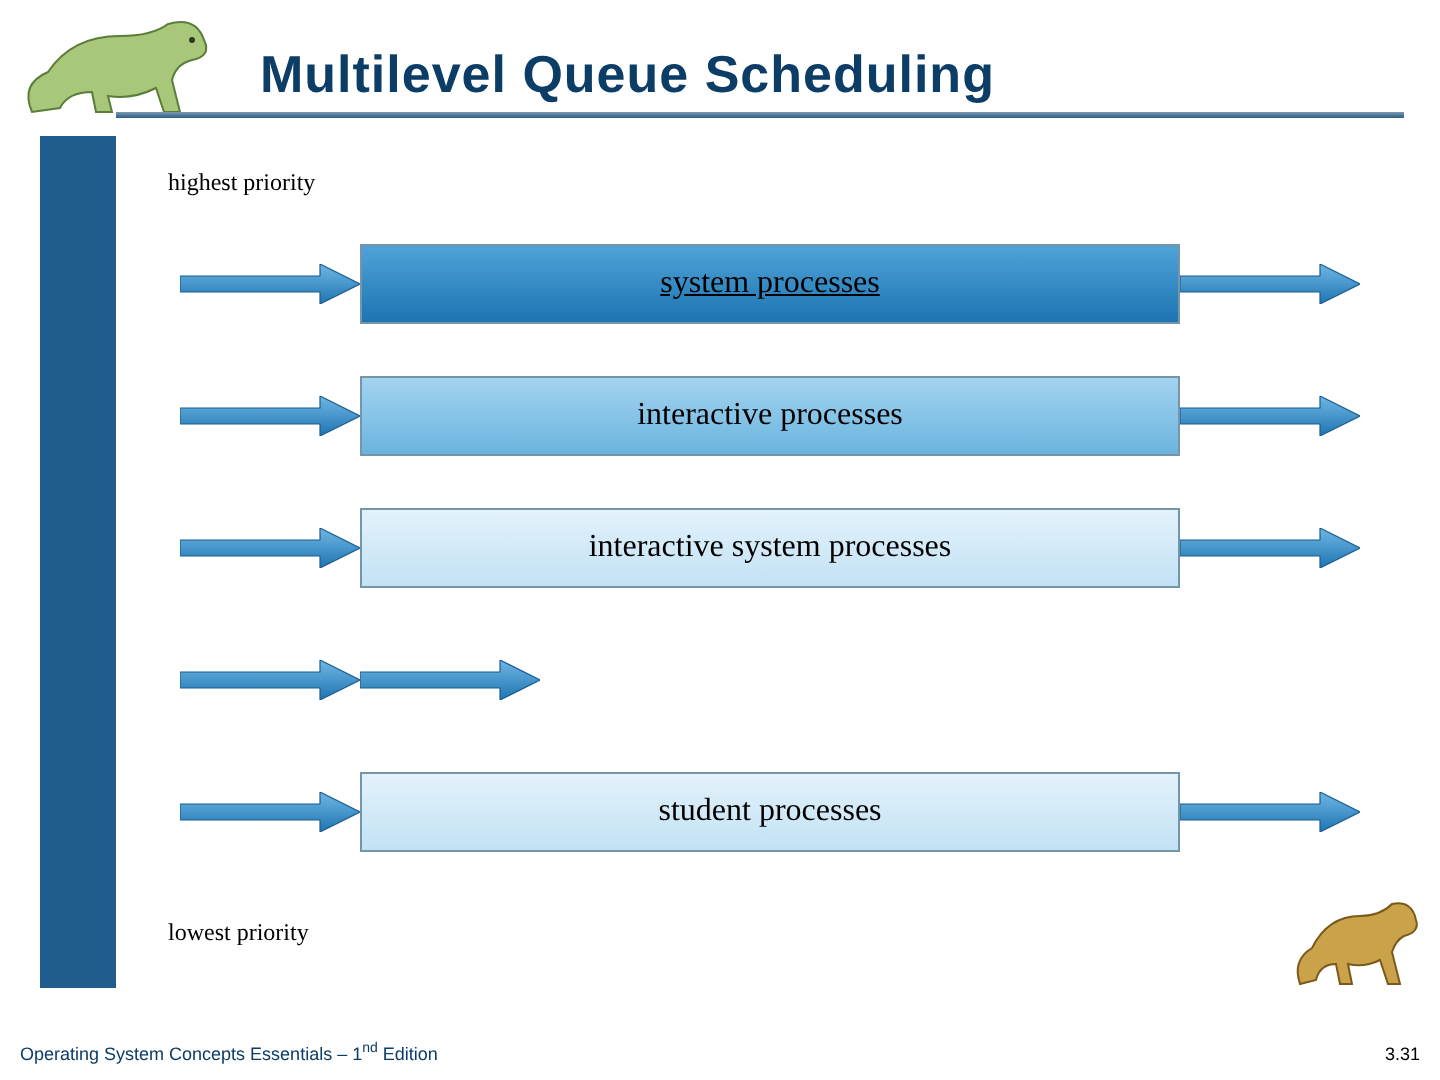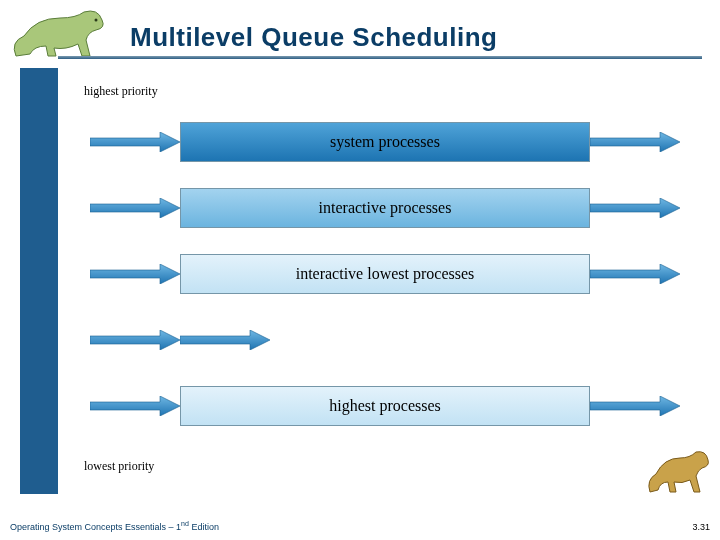--- a/index.html
+++ b/index.html
@@ -98,21 +98,21 @@
     flex: 1 1 auto;
     border: 1px solid #7596a8;
     height: 40px;
     display: flex;
     align-items: center;
     justify-content: center;
     font-family: "Times New Roman", Times, serif;
     font-size: 16px;
     color: #000;
   }
-  .fill-dark  { background: linear-gradient(#4fa3d8, #1d74b2); color:#000; }
+  .fill-dark  { background: linear-gradient(#4fa3d8, #1d74b2); color:#000;text-decoration:underline; }
   .fill-med   { background: linear-gradient(#a3d3ef, #6bb4df); }
   .fill-light { background: linear-gradient(#e3f2fb, #c2e2f4); }
 
   
   .footer {
     position: absolute;
     left: 0; right: 0; bottom: 0;
     height: 42px;
     display: flex;
     align-items: flex-end;
@@ -204,70 +204,70 @@
             <svg viewBox="0 0 90 20" width="90" height="20">
               <defs>
                 <linearGradient id="ag" x1="0" y1="0" x2="0" y2="1">
                   <stop offset="0%" stop-color="#6fb7e3"></stop>
                   <stop offset="100%" stop-color="#1f74b2"></stop>
                 </linearGradient>
               </defs>
               <polygon points="0,6 70,6 70,0 90,10 70,20 70,14 0,14" fill="url(#ag)" stroke="#1a5e91" stroke-width="0.6"></polygon>
             </svg>
           </div>
-          <div class="queue-box fill-light">interactive lowest processes</div>
-          <div class="arrow-out">
-            <svg viewBox="0 0 90 20" width="90" height="20">
-              <defs>
-                <linearGradient id="ag" x1="0" y1="0" x2="0" y2="1">
-                  <stop offset="0%" stop-color="#6fb7e3"></stop>
-                  <stop offset="100%" stop-color="#1f74b2"></stop>
-                </linearGradient>
-              </defs>
-              <polygon points="0,6 70,6 70,0 90,10 70,20 70,14 0,14" fill="url(#ag)" stroke="#1a5e91" stroke-width="0.6"></polygon>
-            </svg>
-          </div>
-        </div>
-        <div class="queue-row">
-          <div class="arrow-in">
-            <svg viewBox="0 0 90 20" width="90" height="20">
-              <defs>
-                <linearGradient id="ag" x1="0" y1="0" x2="0" y2="1">
-                  <stop offset="0%" stop-color="#6fb7e3"></stop>
-                  <stop offset="100%" stop-color="#1f74b2"></stop>
-                </linearGradient>
-              </defs>
-              <polygon points="0,6 70,6 70,0 90,10 70,20 70,14 0,14" fill="url(#ag)" stroke="#1a5e91" stroke-width="0.6"></polygon>
-            </svg>
-          </div>
-          <div class="arrow-out">
-            <svg viewBox="0 0 90 20" width="90" height="20">
-              <defs>
-                <linearGradient id="ag" x1="0" y1="0" x2="0" y2="1">
-                  <stop offset="0%" stop-color="#6fb7e3"></stop>
-                  <stop offset="100%" stop-color="#1f74b2"></stop>
-                </linearGradient>
-              </defs>
-              <polygon points="0,6 70,6 70,0 90,10 70,20 70,14 0,14" fill="url(#ag)" stroke="#1a5e91" stroke-width="0.6"></polygon>
-            </svg>
-          </div>
-        </div>
-        <div class="queue-row">
-          <div class="arrow-in">
-            <svg viewBox="0 0 90 20" width="90" height="20">
-              <defs>
-                <linearGradient id="ag" x1="0" y1="0" x2="0" y2="1">
-                  <stop offset="0%" stop-color="#6fb7e3"></stop>
-                  <stop offset="100%" stop-color="#1f74b2"></stop>
-                </linearGradient>
-              </defs>
-              <polygon points="0,6 70,6 70,0 90,10 70,20 70,14 0,14" fill="url(#ag)" stroke="#1a5e91" stroke-width="0.6"></polygon>
-            </svg>
-          </div>
-          <div class="queue-box fill-light">highest processes</div>
+          <div class="queue-box fill-light">interactive system processes</div>
+          <div class="arrow-out">
+            <svg viewBox="0 0 90 20" width="90" height="20">
+              <defs>
+                <linearGradient id="ag" x1="0" y1="0" x2="0" y2="1">
+                  <stop offset="0%" stop-color="#6fb7e3"></stop>
+                  <stop offset="100%" stop-color="#1f74b2"></stop>
+                </linearGradient>
+              </defs>
+              <polygon points="0,6 70,6 70,0 90,10 70,20 70,14 0,14" fill="url(#ag)" stroke="#1a5e91" stroke-width="0.6"></polygon>
+            </svg>
+          </div>
+        </div>
+        <div class="queue-row">
+          <div class="arrow-in">
+            <svg viewBox="0 0 90 20" width="90" height="20">
+              <defs>
+                <linearGradient id="ag" x1="0" y1="0" x2="0" y2="1">
+                  <stop offset="0%" stop-color="#6fb7e3"></stop>
+                  <stop offset="100%" stop-color="#1f74b2"></stop>
+                </linearGradient>
+              </defs>
+              <polygon points="0,6 70,6 70,0 90,10 70,20 70,14 0,14" fill="url(#ag)" stroke="#1a5e91" stroke-width="0.6"></polygon>
+            </svg>
+          </div>
+          <div class="arrow-out">
+            <svg viewBox="0 0 90 20" width="90" height="20">
+              <defs>
+                <linearGradient id="ag" x1="0" y1="0" x2="0" y2="1">
+                  <stop offset="0%" stop-color="#6fb7e3"></stop>
+                  <stop offset="100%" stop-color="#1f74b2"></stop>
+                </linearGradient>
+              </defs>
+              <polygon points="0,6 70,6 70,0 90,10 70,20 70,14 0,14" fill="url(#ag)" stroke="#1a5e91" stroke-width="0.6"></polygon>
+            </svg>
+          </div>
+        </div>
+        <div class="queue-row">
+          <div class="arrow-in">
+            <svg viewBox="0 0 90 20" width="90" height="20">
+              <defs>
+                <linearGradient id="ag" x1="0" y1="0" x2="0" y2="1">
+                  <stop offset="0%" stop-color="#6fb7e3"></stop>
+                  <stop offset="100%" stop-color="#1f74b2"></stop>
+                </linearGradient>
+              </defs>
+              <polygon points="0,6 70,6 70,0 90,10 70,20 70,14 0,14" fill="url(#ag)" stroke="#1a5e91" stroke-width="0.6"></polygon>
+            </svg>
+          </div>
+          <div class="queue-box fill-light">student processes</div>
           <div class="arrow-out">
             <svg viewBox="0 0 90 20" width="90" height="20">
               <defs>
                 <linearGradient id="ag" x1="0" y1="0" x2="0" y2="1">
                   <stop offset="0%" stop-color="#6fb7e3"></stop>
                   <stop offset="100%" stop-color="#1f74b2"></stop>
                 </linearGradient>
               </defs>
               <polygon points="0,6 70,6 70,0 90,10 70,20 70,14 0,14" fill="url(#ag)" stroke="#1a5e91" stroke-width="0.6"></polygon>
             </svg>

